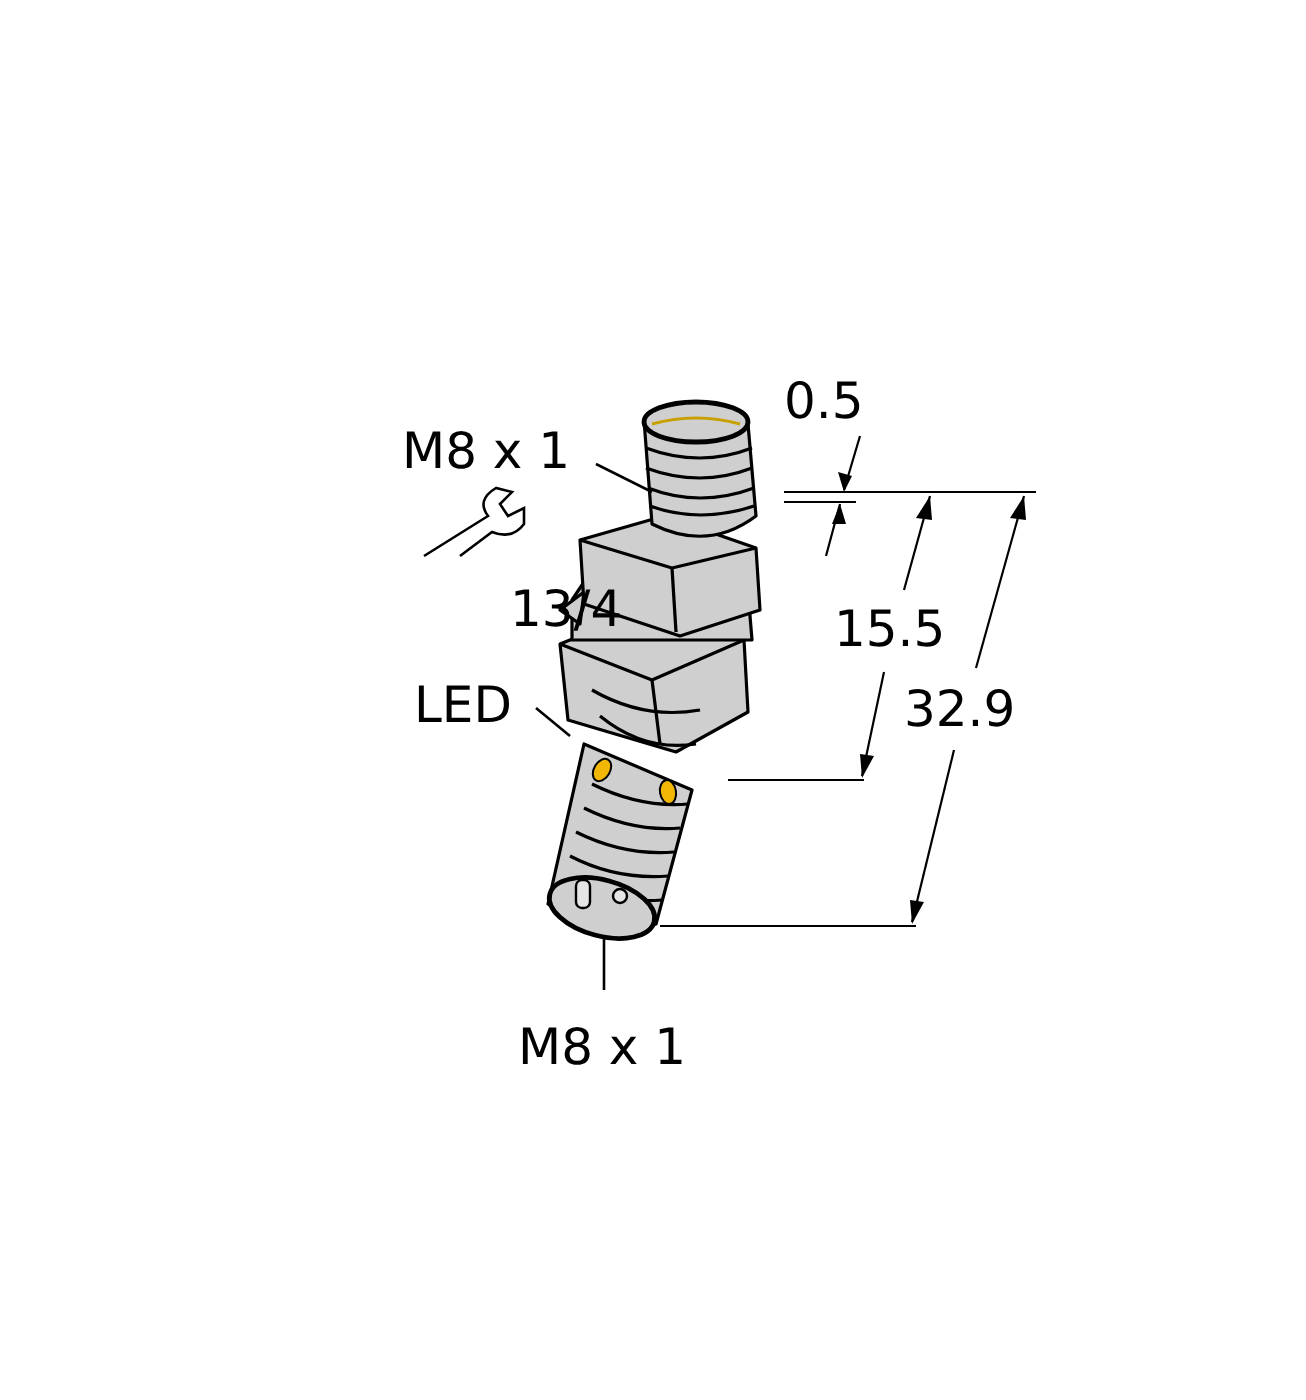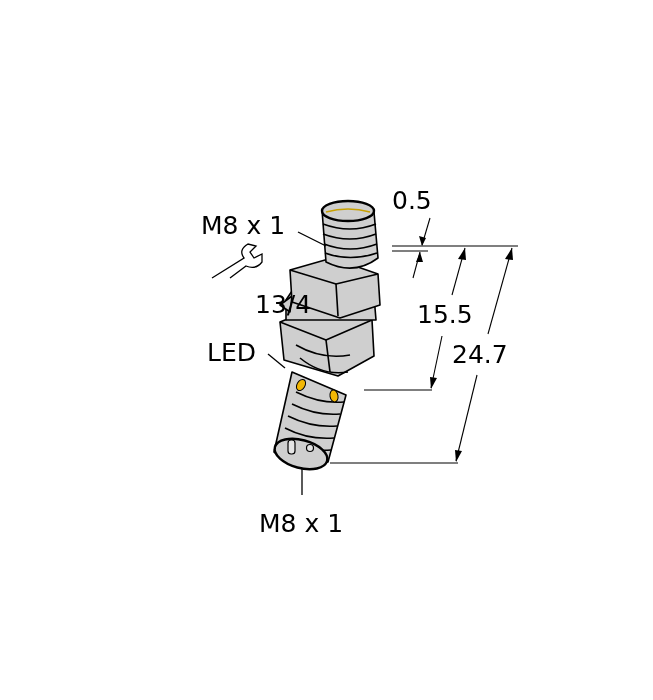--- a/index.html
+++ b/index.html
@@ -95,13 +95,13 @@
   </g>
 </svg>
 </div>
 
 <div class="lbl" style="left:201px; top:213px;">M8 x 1</div>
 <div class="lbl" style="left:211px; top:292px;margin-left:44px;">13/4</div>
 <div class="lbl" style="left:207px; top:340px;text-align:center;">LED</div>
 <div class="lbl" style="left:259px; top:511px;">M8 x 1</div>
 <div class="lbl" style="left:392px; top:188px;">0.5</div>
 <div class="lbl" style="left:417px; top:302px;">15.5</div>
-<div class="lbl" style="left:452px; top:342px;">24.7</div>
+<div class="lbl" style="left:452px; top:342px;">32.9</div>
 
 </body></html>

